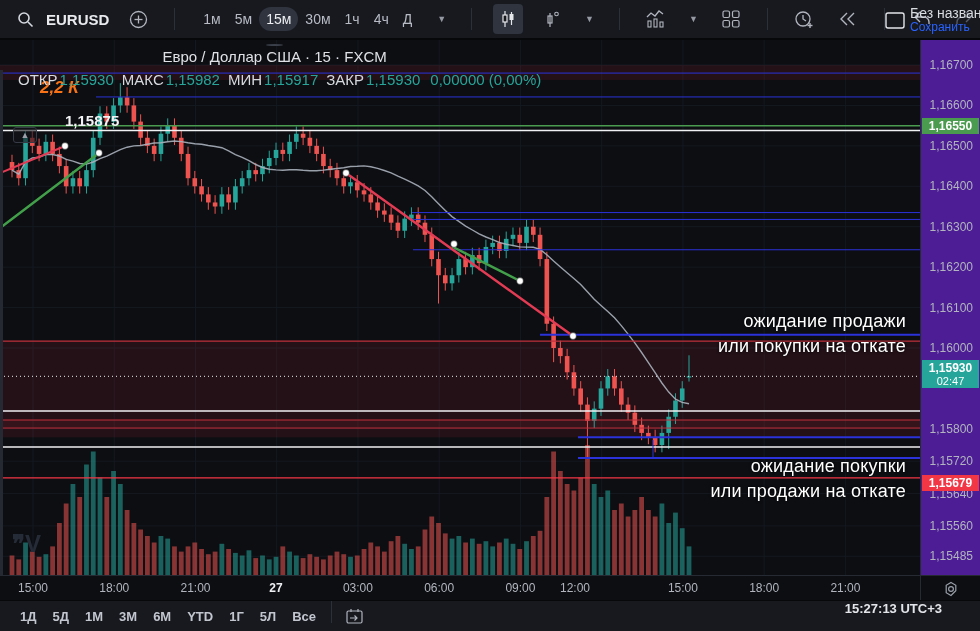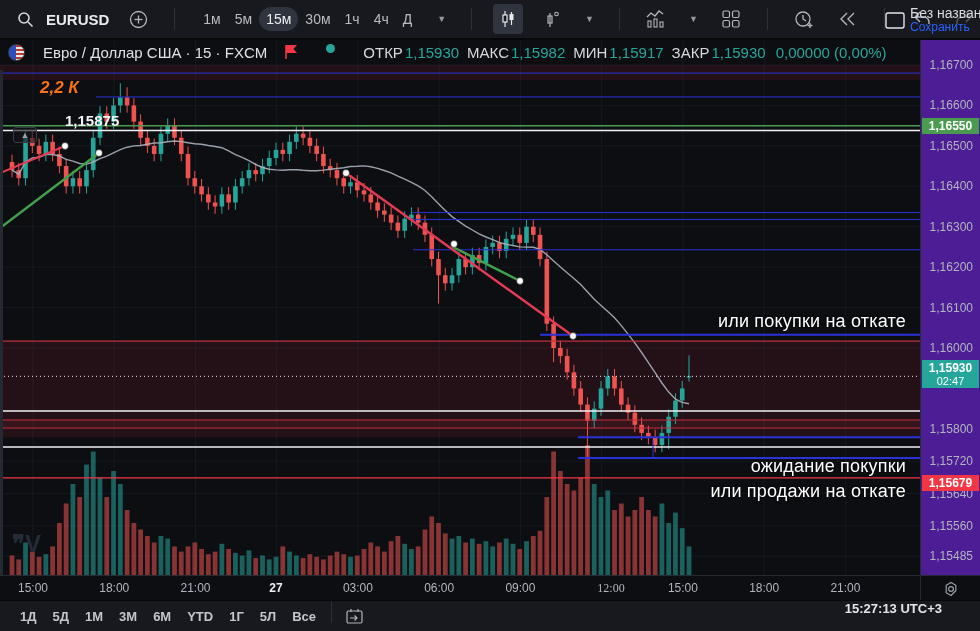--- a/index.html
+++ b/index.html
@@ -20,22 +20,22 @@
   .chev { font-size:9px; color:#9498a1; padding:0 4px; cursor:pointer; }
   #symbol-name { font-weight:bold; font-size:15px; color:#e8eaee; margin-left:6px; cursor:pointer; }
   #save-cluster { position:absolute; right:0; top:0; height:40px; display:flex; align-items:center; z-index:31; }
   #save-title-box { width:70px; overflow:hidden; white-space:nowrap; line-height:1.15; }
   #layout-title { font-size:14px; color:#d8dbe0; }
   #save-link { font-size:12px; color:#2962ff; cursor:pointer; }
   
   #chart-area { position:absolute; left:0; top:40px; width:920px; height:535px; background:#0c0e12; }
   #left-strip { position:absolute; left:0; top:30px; width:3px; height:505px; background:#252932; }
   #plot { position:absolute; left:0; top:0; }
-  #pane-legend { position:absolute; left:8px; top:4px; display:flex; gap:18px;
-    height:24px; z-index:10; white-space:nowrap; }
+  #pane-legend { position:absolute; left:8px; top:4px; display:flex; align-items:center; gap:2px;
+    height:24px; z-index:10; white-space:nowrap;flex-direction:column; }
   #pane-legend .title { color:#dfe1e6; font-size:15px; }
   .flag-circle { width:17px; height:17px; border-radius:50%;
     background:linear-gradient(90deg,#2a4fbf 0 50%, #e8e8e8 50% 100%),
     repeating-linear-gradient(180deg,#c23 0 2px,#eee 2px 4px); 
     background:linear-gradient(90deg,#2a4fbf 0 50%, rgba(0,0,0,0) 50%),
     repeating-linear-gradient(180deg,#c0392b 0 2px,#e8e8e8 2px 4px);
     border:1px solid #3a3f4a; }
   .flag-icon { color:#f23645; cursor:pointer; }
   .status-dot { width:9px; height:9px; border-radius:50%; background:#26a69a; margin-left:10px; }
   #ohlc-row { display:flex; gap:8px; font-size:15px; margin-left:10px; }
@@ -558,20 +558,21 @@
       </span>
   </div>
 
   <div id="vol-label">2,2 К</div>
   <div id="price-note">1,15875</div>
   <div id="legend-collapse">
     <span>▲</span>
   </div>
 
   <div class="anno" id="anno-sell">
+    <div>ожидание продажи</div>
     <div>или покупки на откате</div>
   </div>
   <div class="anno" id="anno-buy">
     <div>ожидание покупки</div>
     <div>или продажи на откате</div>
   </div>
 </div>
 
 <div id="price-axis">
     <div class="tick" style="top: 18px;">1,16700</div>
@@ -597,21 +598,21 @@
 
 <div id="time-axis">
   <div id="time-labels">
       <div class="tlabel" style="left: 33px;">15:00</div>
       <div class="tlabel" style="left: 114.24px;">18:00</div>
       <div class="tlabel" style="left: 195.48px;">21:00</div>
       <div class="tlabel bold" style="left: 276px;">27</div>
       <div class="tlabel" style="left: 357.96px;">03:00</div>
       <div class="tlabel" style="left: 439.2px;">06:00</div>
       <div class="tlabel" style="left: 520.44px;">09:00</div>
-      <div class="tlabel" style="left: 611px; font-family: Liberation Serif, serif;">12:00</div>
+      <div class="tlabel" style="left: 575px;">12:00</div>
       <div class="tlabel" style="left: 682.92px;">15:00</div>
       <div class="tlabel" style="left: 764.16px;">18:00</div>
       <div class="tlabel" style="left: 845.4px;">21:00</div>
     </div>
   <div id="axis-corner">
     <svg width="16" height="16" viewBox="0 0 16 16">
       <path d="M8 1.5 l4.8 2.8 v5.4 L8 14.5 l-4.8-2.8 V4.3 Z" fill="none" stroke="#9aa0aa" stroke-width="1.2"></path>
       <circle cx="8" cy="8" r="2.4" fill="none" stroke="#9aa0aa" stroke-width="1.2"></circle>
     </svg>
   </div>

